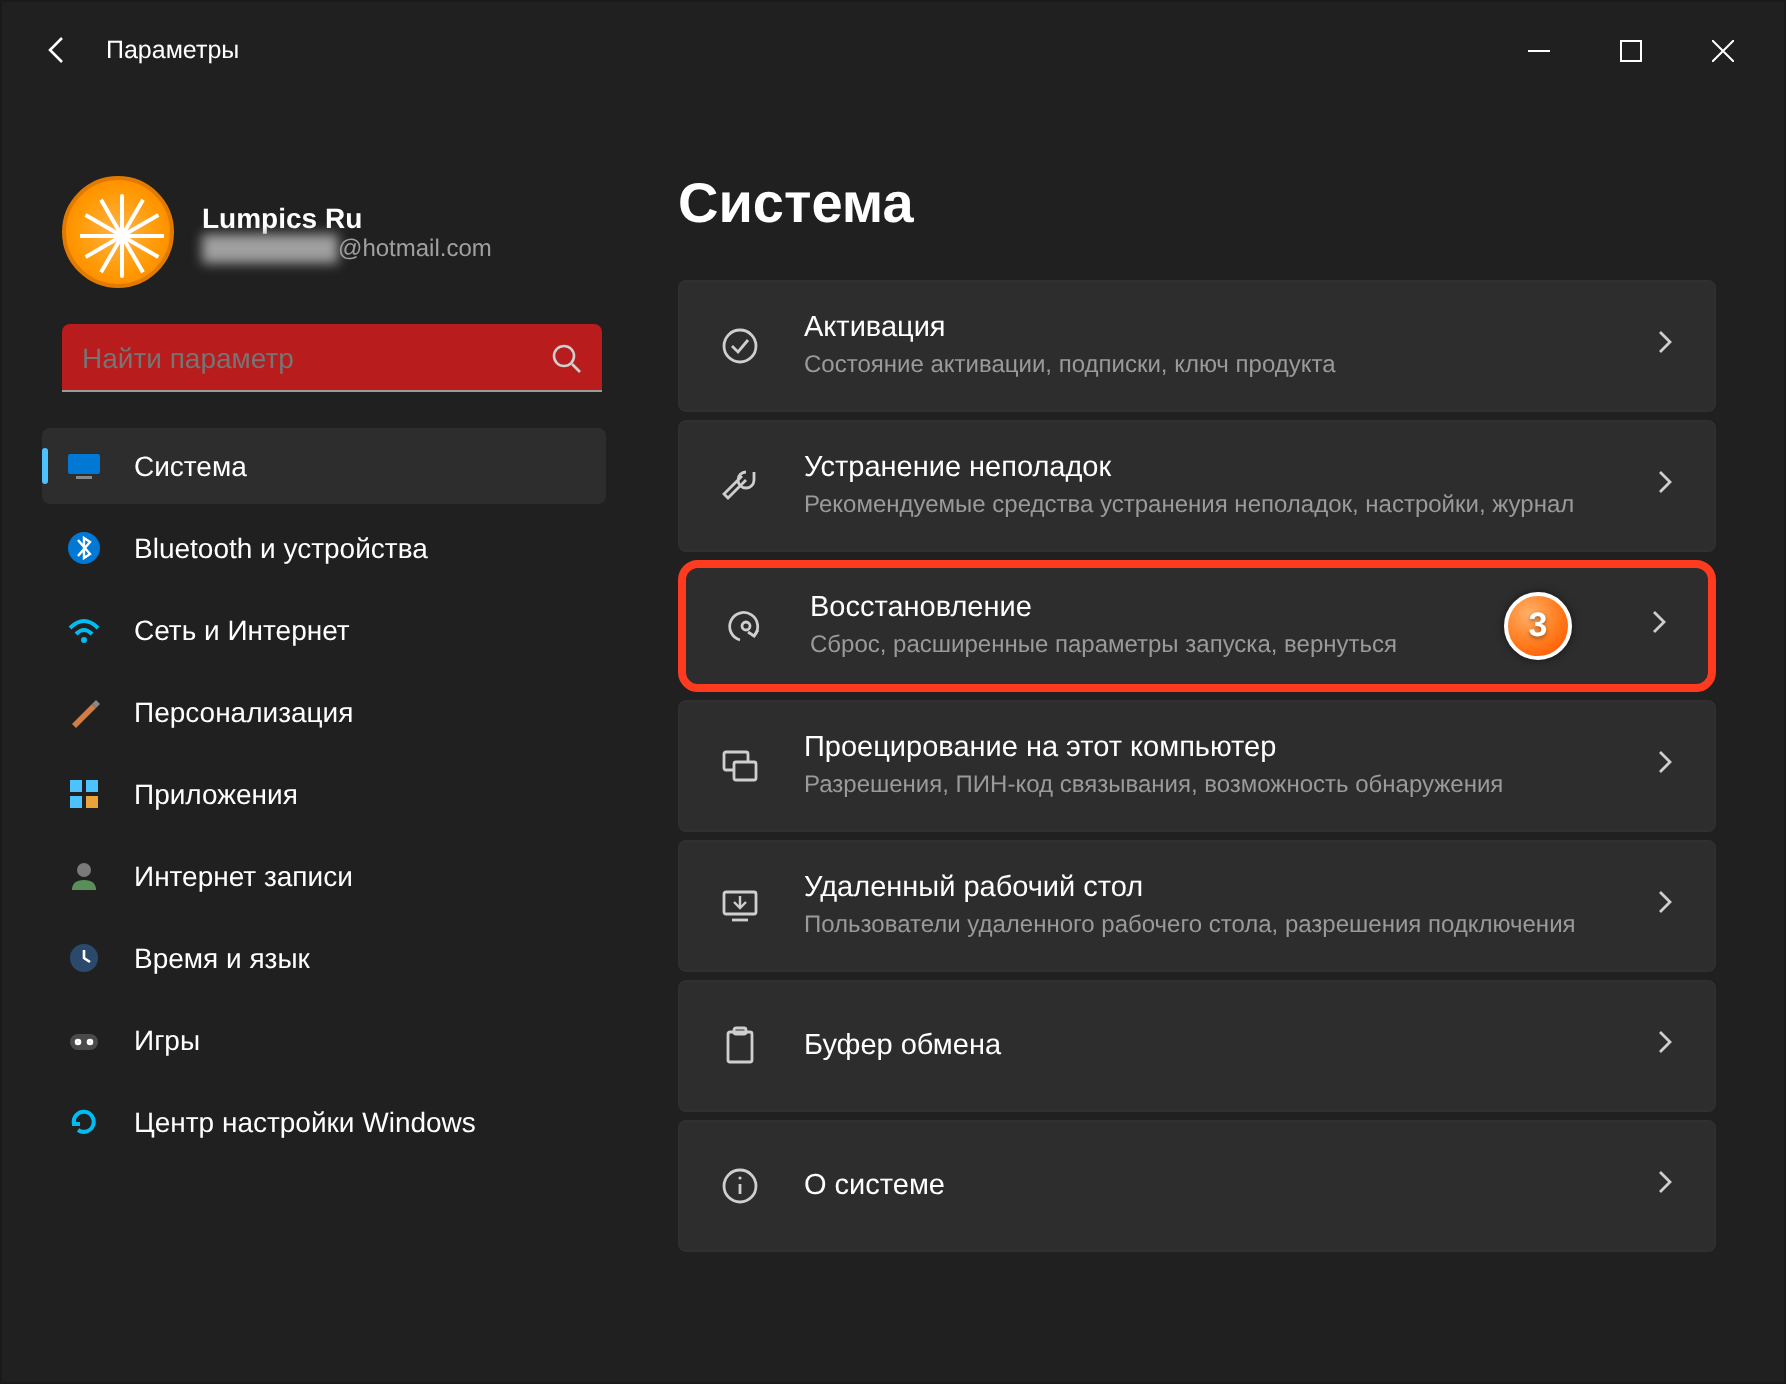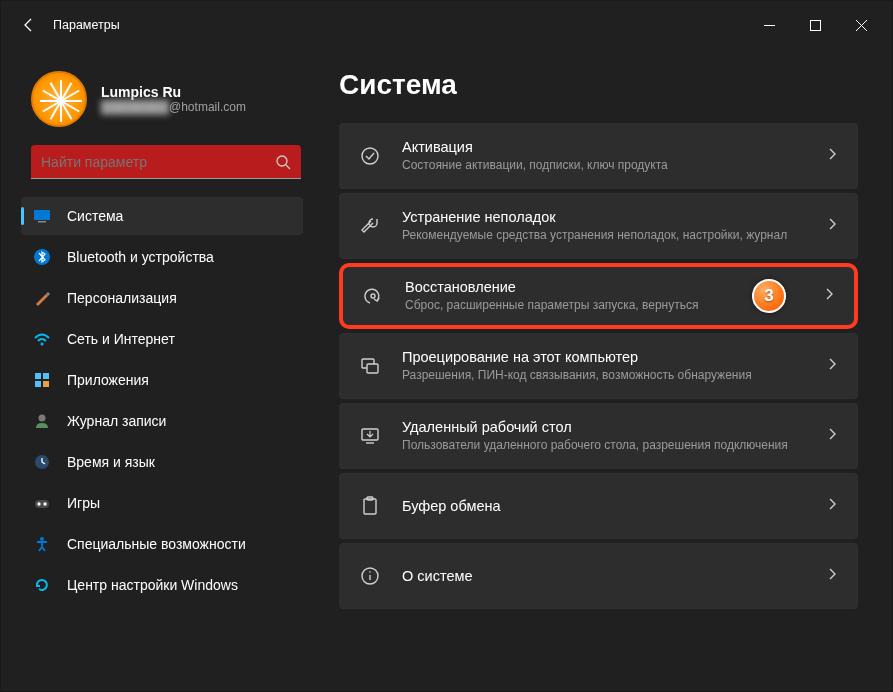--- a/index.html
+++ b/index.html
@@ -1,17 +1,17 @@
 <!DOCTYPE html>
 <html><head>
 <meta charset="utf-8">
 <style>
   * { box-sizing: border-box; margin: 0; padding: 0; font-family: "Segoe UI", sans-serif; }
   body { background: #070707; width: 893px; height: 692px; overflow: hidden; color: #fff; }
-  .window { width: 893px; height: 692px; background: #202020; position: relative; display: flex; flex-direction: column; border: 1px solid #1a1a1a; }
+  .window { width: 893px; height: 692px; background: #202020; position: relative; display: flex; flex-direction: column; border: 1px solid #1a1a1a; gap: 17px; }
   .titlebar { height: 48px; display: flex; align-items: center; padding: 0 8px; }
   .back-btn { width: 40px; height: 40px; display: flex; align-items: center; justify-content: center; border-radius: 4px; }
   .title { font-size: 12.5px; color: #fff; margin-left: 4px; }
   .win-ctl { margin-left: auto; display: flex; }
   .win-btn { width: 46px; height: 32px; display: flex; align-items: center; justify-content: center; }
   .win-btn svg { stroke: #fff; fill: none; }
   .body { flex: 1; display: flex; overflow: hidden; }
   .sidebar { width: 310px; padding: 8px 4px 8px 12px; display: flex; flex-direction: column; }
   .user-block { display: flex; align-items: center; padding: 14px 8px 18px 18px; gap: 14px; }
   .avatar { width: 56px; height: 56px; border-radius: 50%; background: radial-gradient(circle at 50% 50%, #ffb347 0%, #ff9800 60%, #ff7a00 100%); position: relative; flex-shrink: 0; border: 2px solid #e17a00; }
@@ -113,55 +113,55 @@
               <svg width="18" height="18" viewBox="0 0 18 18" fill="none" stroke="#fff" stroke-width="1.3">
                 <circle cx="9" cy="9" r="8" fill="#0078d4" stroke="none"></circle>
                 <path d="M6 5 L12 12 L9 14 V4 L12 6 L6 13" stroke="#fff" stroke-width="1.2"></path>
               </svg>
             </span>
             <span>Bluetooth и устройства</span>
           </div>
           <div class="nav-item">
             <span class="nav-icon">
               <svg width="18" height="18" viewBox="0 0 18 18" fill="none" stroke="#fff" stroke-width="1.3">
-                <path d="M3 15 L13 5 L15 7 L5 17 Z" fill="#d27d46" stroke="none"></path>
-                <path d="M13 5 L15 3 L17 5 L15 7" fill="#888" stroke="none"></path>
-              </svg>
-            </span>
-            <span>Персонализация</span>
-          </div>
-          <div class="nav-item">
-            <span class="nav-icon">
-              <svg width="18" height="18" viewBox="0 0 18 18" fill="none" stroke="#fff" stroke-width="1.3">
                 <path d="M2 8 Q9 1 16 8" stroke="#00bcf2" stroke-width="2"></path>
                 <path d="M5 11 Q9 7 13 11" stroke="#00bcf2" stroke-width="2"></path>
                 <circle cx="9" cy="14" r="1.5" fill="#00bcf2" stroke="none"></circle>
               </svg>
             </span>
             <span>Сеть и Интернет</span>
+          </div>
+          <div class="nav-item">
+            <span class="nav-icon">
+              <svg width="18" height="18" viewBox="0 0 18 18" fill="none" stroke="#fff" stroke-width="1.3">
+                <path d="M3 15 L13 5 L15 7 L5 17 Z" fill="#d27d46" stroke="none"></path>
+                <path d="M13 5 L15 3 L17 5 L15 7" fill="#888" stroke="none"></path>
+              </svg>
+            </span>
+            <span>Персонализация</span>
           </div>
           <div class="nav-item">
             <span class="nav-icon">
               <svg width="18" height="18" viewBox="0 0 18 18" fill="none" stroke="#fff" stroke-width="1.3">
                 <rect x="2" y="2" width="6" height="6" fill="#4cc2ff" stroke="none"></rect>
                 <rect x="10" y="2" width="6" height="6" fill="#4cc2ff" stroke="none"></rect>
                 <rect x="2" y="10" width="6" height="6" fill="#4cc2ff" stroke="none"></rect>
                 <rect x="10" y="10" width="6" height="6" fill="#e8a33d" stroke="none"></rect>
               </svg>
             </span>
             <span>Приложения</span>
           </div>
           <div class="nav-item">
             <span class="nav-icon">
               <svg width="18" height="18" viewBox="0 0 18 18" fill="none" stroke="#fff" stroke-width="1.3">
                 <circle cx="9" cy="6" r="3.5" fill="#7a7a7a" stroke="none"></circle>
                 <path d="M3 16 Q3 11 9 11 Q15 11 15 16" fill="#5a8f5a" stroke="none"></path>
               </svg>
             </span>
-            <span>Журнал записи</span>
+            <span>Интернет записи</span>
           </div>
           <div class="nav-item">
             <span class="nav-icon">
               <svg width="18" height="18" viewBox="0 0 18 18" fill="none" stroke="#fff" stroke-width="1.3">
                 <circle cx="9" cy="9" r="7" fill="#2b4a6b" stroke="none"></circle>
                 <path d="M9 5 V9 L12 11" stroke="#fff" stroke-width="1.3"></path>
               </svg>
             </span>
             <span>Время и язык</span>
           </div>
@@ -171,29 +171,20 @@
                 <rect x="2" y="6" width="14" height="8" rx="4" fill="#4a4a4a" stroke="none"></rect>
                 <circle cx="6" cy="10" r="1" fill="#ccc"></circle>
                 <circle cx="12" cy="10" r="1" fill="#ccc"></circle>
               </svg>
             </span>
             <span>Игры</span>
           </div>
           <div class="nav-item">
             <span class="nav-icon">
               <svg width="18" height="18" viewBox="0 0 18 18" fill="none" stroke="#fff" stroke-width="1.3">
-                <circle cx="9" cy="4" r="2" fill="#0078d4" stroke="none"></circle>
-                <path d="M4 7 L14 7 M9 7 V12 M9 12 L6 16 M9 12 L12 16" stroke="#0078d4" stroke-width="1.8"></path>
-              </svg>
-            </span>
-            <span>Специальные возможности</span>
-          </div>
-          <div class="nav-item">
-            <span class="nav-icon">
-              <svg width="18" height="18" viewBox="0 0 18 18" fill="none" stroke="#fff" stroke-width="1.3">
                 <path d="M4 10 A5 5 0 1 1 6 13" stroke="#00bcf2" stroke-width="2"></path>
                 <path d="M4 7 L4 10 L7 10" stroke="#00bcf2" stroke-width="2"></path>
               </svg>
             </span>
             <span>Центр настройки Windows</span>
           </div>
         </div>
     </div>
 
     <div class="main">

